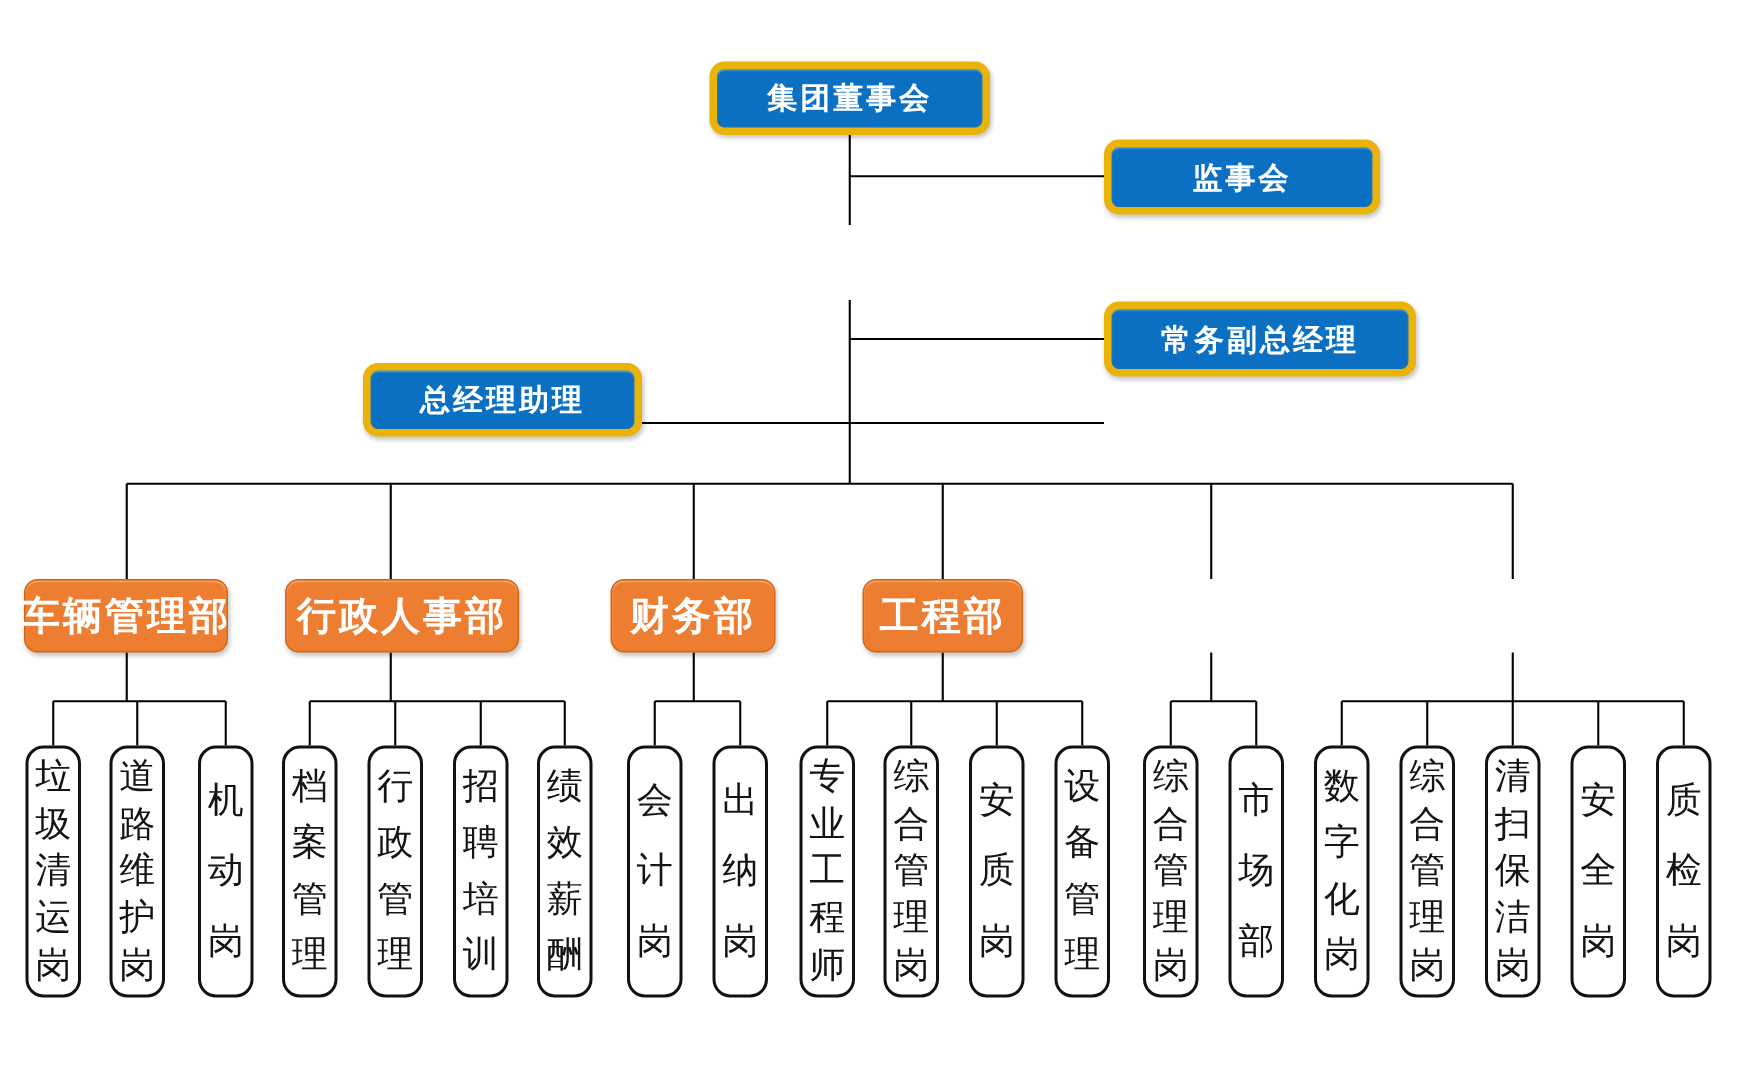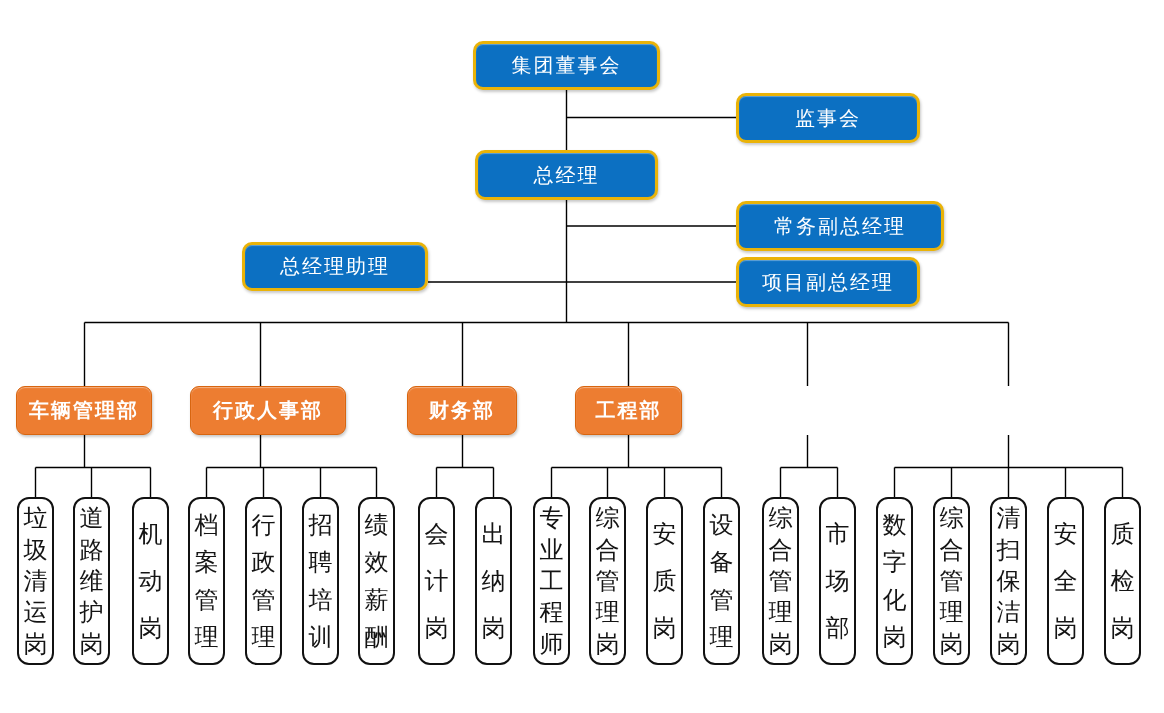--- a/index.html
+++ b/index.html
@@ -25,34 +25,34 @@
     position: absolute;
     display: flex;
     align-items: center;
     justify-content: center;
     box-sizing: border-box;
     text-align: center;
     white-space: nowrap;
   }
   .node-blue {
     background: #0C70C2;
-    border: 3px solid #eab308;
+    border: 5px solid #eab308;
     border-radius: 10px;
     color: #ffffff;
     font-size: 20px;
-    font-weight: 400;
+    font-weight: 700;
     letter-spacing: 2px;
     box-shadow: inset 0 1px 1px rgba(255,255,255,0.35), 1px 2px 3px rgba(0,0,0,0.22);
   }
   .node-orange {
     background: #ED7D31;
     border: 1px solid #d8650f;
     border-radius: 9px;
     color: #ffffff;
-    font-size: 20px;
+    font-size: 26px;
     font-weight: 600;
     letter-spacing: 2px;
     box-shadow: inset 0 1px 1px rgba(255,255,255,0.4), 1px 2px 3px rgba(0,0,0,0.22);
   }
   .post {
     position: absolute;
     top: 497px;
     width: 37px;
     height: 168px;
     box-sizing: border-box;
@@ -127,24 +127,22 @@
     <line x1="837.5" y1="467.5" x2="837.5" y2="497"></line>
     <line x1="894.5" y1="467.5" x2="894.5" y2="497"></line>
     <line x1="951.5" y1="467.5" x2="951.5" y2="497"></line>
     <line x1="1008.5" y1="467.5" x2="1008.5" y2="497"></line>
     <line x1="1065.5" y1="467.5" x2="1065.5" y2="497"></line>
     <line x1="1122.5" y1="467.5" x2="1122.5" y2="497"></line>
   </svg>
 
   <div class="node node-blue" style="left:473px;top:41px;width:187px;height:49px">集团董事会</div>
   <div class="node node-blue" style="left:736px;top:93px;width:184px;height:50px">监事会</div>
-  <div class="node node-blue" style="left:475px;top:150px;width:183px;height:50px">总经理</div>
   <div class="node node-blue" style="left:736px;top:201px;width:208px;height:50px">常务副总经理</div>
   <div class="node node-blue" style="left:242px;top:242px;width:186px;height:49px">总经理助理</div>
-  <div class="node node-blue" style="left:736px;top:257px;width:184px;height:50px">项目副总经理</div>
 
   <div class="node node-orange" style="left:16px;top:386px;width:136px;height:49px">车辆管理部</div>
   <div class="node node-orange" style="left:190px;top:386px;width:156px;height:49px">行政人事部</div>
   <div class="node node-orange" style="left:575px;top:386px;width:107px;height:49px">工程部</div>
   <div class="node node-orange" style="left:407px;top:386px;width:110px;height:49px">财务部</div>
 
   <div class="post vtext" style="left:17px">
       <span>垃</span>
       <span>圾</span>
       <span>清</span>

